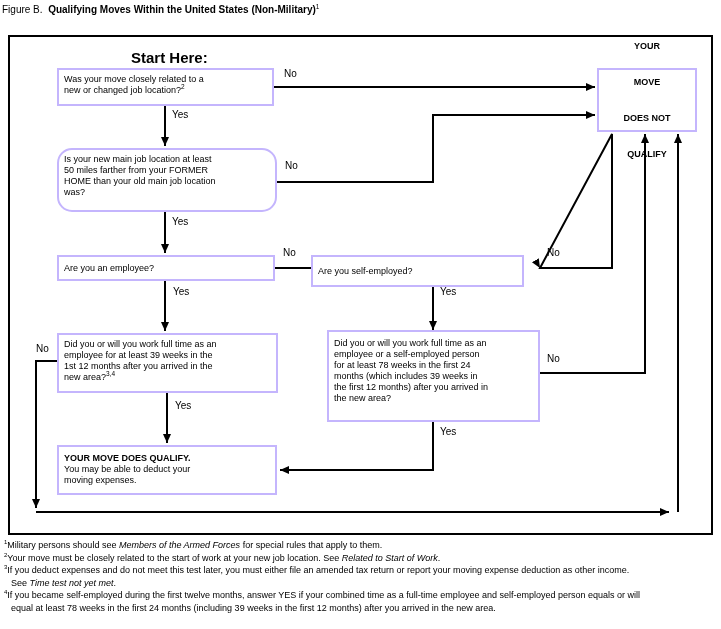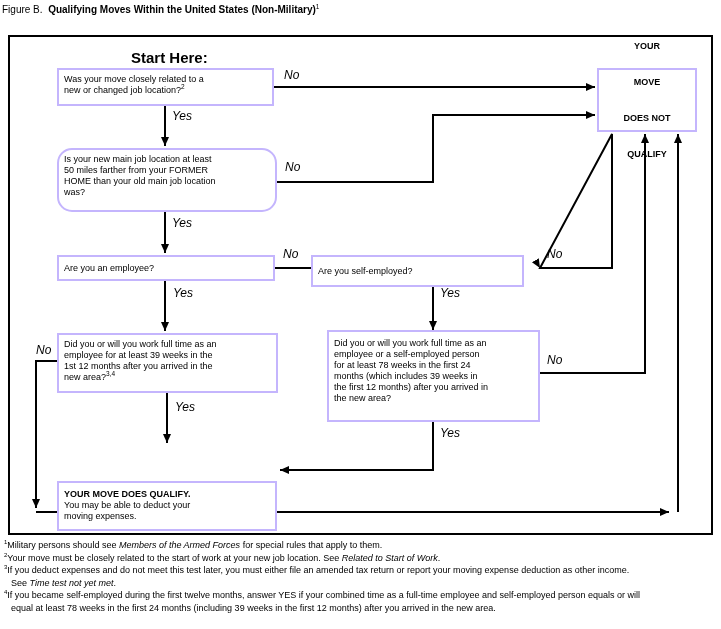--- a/index.html
+++ b/index.html
@@ -15,21 +15,21 @@
 
   svg.lines { position:absolute; left:0; top:0; width:721px; height:629px; }
 
   .box { position:absolute; border:2px solid #c4b5fd; background:#fff; font-size:9px; line-height:11px; padding:4px 5px; }
   .box .bx { white-space:pre-line; }
   .box sup { font-size:6.5px; vertical-align:super; line-height:0; }
   .box.center1 { display:flex; align-items:center; }
   .box.nq { display:flex; flex-direction:column; justify-content:center; text-align:center; font-weight:bold; line-height:12px;gap:24px; }
   .box.qual .lead { font-weight:bold; display:block; }
 
-  .lbl { position:absolute; font-style:italic; font-size:12px; white-space:nowrap; }
+  .lbl { position:absolute; font-size:10px; white-space:nowrap; }
   .start { position:absolute; font-weight:bold; font-size:15px; white-space:nowrap; }
 
   .footnotes { position:absolute; left:2px; top:539px; width:717px; font-size:9px; line-height:12.5px; }
   .fn { padding-left:9px; text-indent:-7px; }
   .fn .ft { white-space:pre-line; }
   .fn sup { font-size:6px; vertical-align:super; line-height:0; }
   .fn i { font-style:italic; }
 </style>
 </head>
 <body>
@@ -94,21 +94,21 @@
 the first 12 months) after you arrived in
 the new area?</span></div>
 
   <div class="box nq" style="left:597px; top:68px; width:100px; height:64px;">
     <div>YOUR</div>
     <div>MOVE</div>
     <div>DOES NOT</div>
     <div>QUALIFY</div>
   </div>
 
-  <div class="box qual" style="left:57px; top:445px; width:220px; height:50px; padding-top:6px;margin-top:36px;">
+  <div class="box qual" style="left:57px; top:445px; width:220px; height:50px; padding-top:6px;">
     <span class="lead">YOUR MOVE DOES QUALIFY.</span>
     <span class="bx">You may be able to deduct your
 moving expenses.</span>
   </div>
 
   <div class="lbl" style="left:284px; top:68px;">No</div>
   <div class="lbl" style="left:172px; top:109px;">Yes</div>
   <div class="lbl" style="left:285px; top:160px;">No</div>
   <div class="lbl" style="left:172px; top:216px;">Yes</div>
   <div class="lbl" style="left:283px; top:247px;">No</div>

